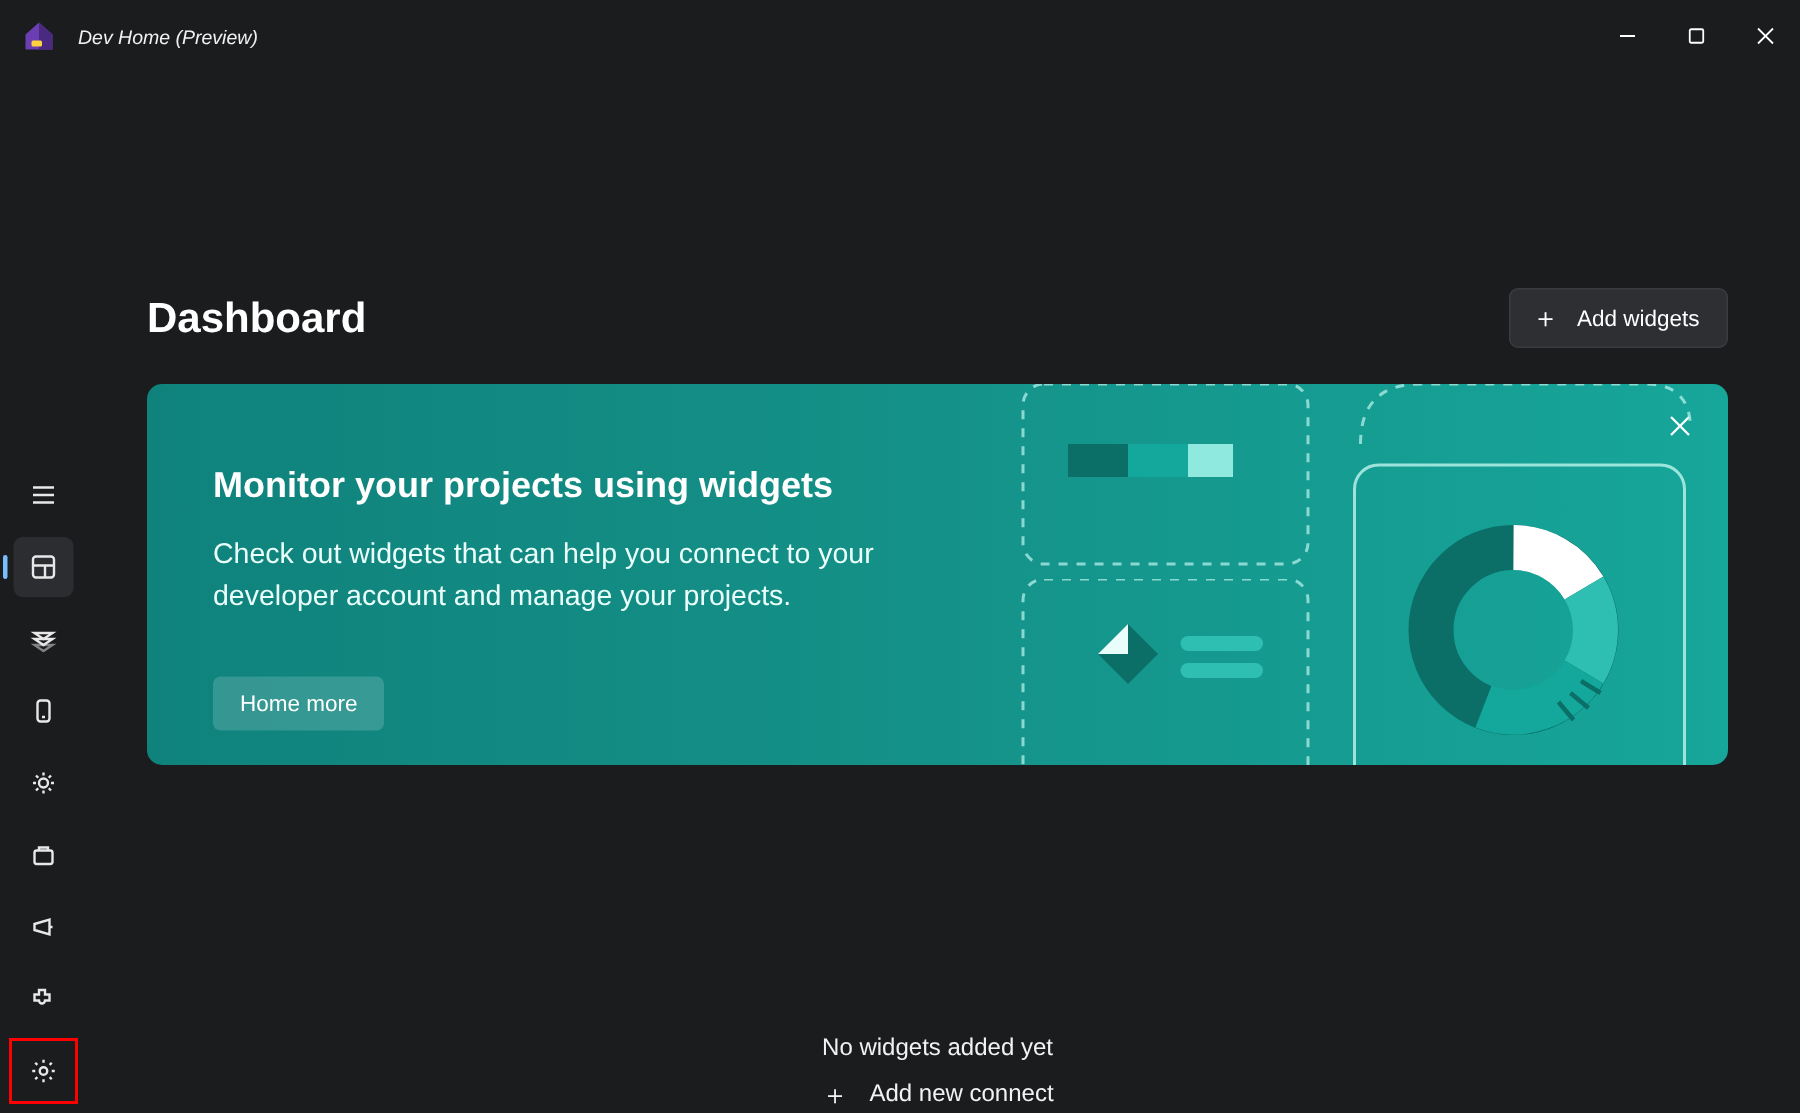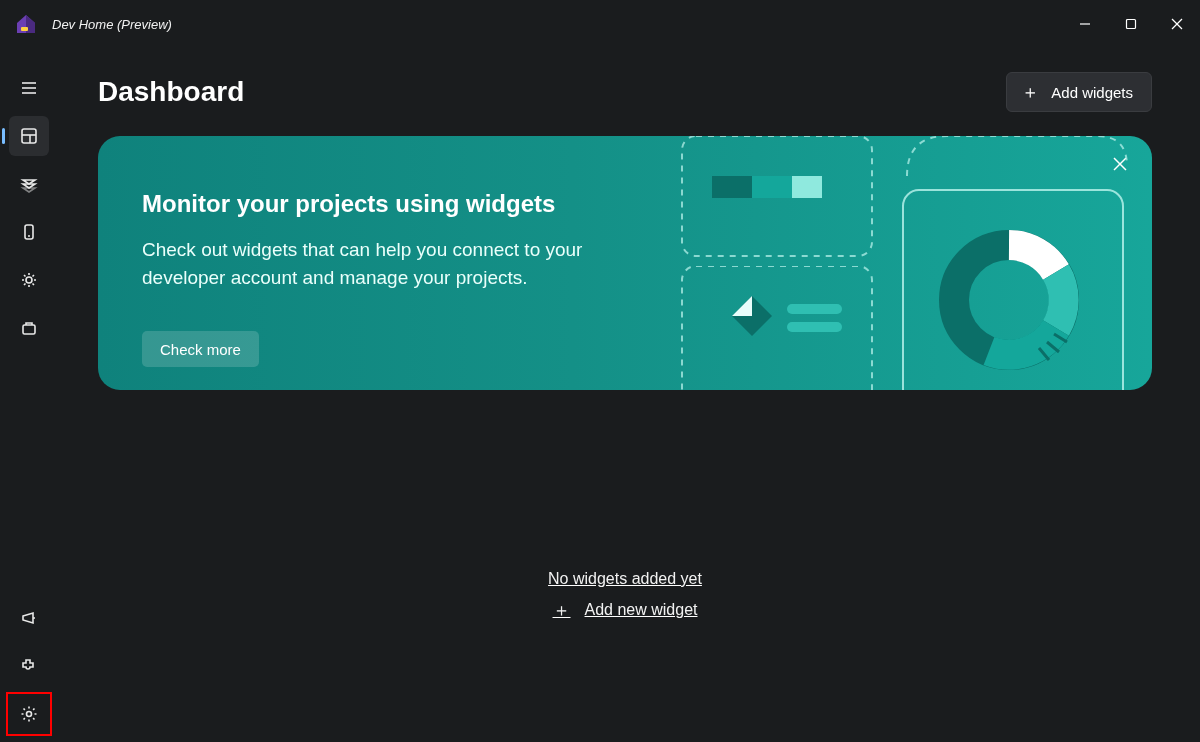--- a/index.html
+++ b/index.html
@@ -9,51 +9,51 @@
   
   .titlebar { height: 48px; display: flex; align-items: center; padding-left: 14px; font-style: italic; }
   .app-icon { width: 24px; height: 24px; margin-right: 14px; position: relative; }
   .app-icon svg { width: 24px; height: 24px; }
   .app-title { font-size: 13px; color: #f1f1f1; }
   .win-controls { margin-left: auto; display: flex; }
   .win-btn { width: 46px; height: 32px; display: flex; align-items: center; justify-content: center; color: #fff; }
   .win-btn svg { stroke: #fff; fill: none; }
 
   
-  .app-body { flex: 1; display: flex; min-height: 0; }
+  .app-body { flex: 1; display: flex; min-height: 0; align-items: flex-end; }
 
   
   .sidebar { width: 58px; display: flex; flex-direction: column; align-items: center; padding-top: 20px; }
   .side-btn { width: 40px; height: 40px; margin-bottom: 8px; border-radius: 6px; display: flex; align-items: center; justify-content: center; position: relative; }
   .side-btn.active { background: #2b2d30; }
   .side-btn.active::before { content: ""; position: absolute; left: -7px; top: 12px; width: 3px; height: 16px; background: #79bdff; border-radius: 2px; }
   .sidebar-spacer { flex: 1; }
   .sidebar .side-btn svg { stroke: #e8e8e8; fill: none; stroke-width: 1.6; }
   .settings-highlight { position: absolute; border: 2.5px solid #ff0000; left: 6px; bottom: 6px; width: 46px; height: 44px; pointer-events: none; }
 
   
   .main { flex: 1; display: flex; flex-direction: column; padding: 0 48px 0 40px; position: relative; }
   .header-row { display: flex; align-items: center; height: 88px; }
   .page-title { font-size: 28px; font-weight: 600; }
   .add-widget-btn { margin-left: auto; height: 40px; padding: 0 18px 0 14px; background: #2d2f33; border: 1px solid #3a3c40; border-radius: 6px; display: flex; align-items: center; gap: 12px; font-size: 15px; color: #fff; }
   .add-widget-btn .plus { font-size: 18px; line-height: 1; }
 
   
-  .banner { position: relative; height: 254px; border-radius: 22px; background: linear-gradient(90deg, #0f827c 0%, #149087 45%, #17a69a 100%); padding: 54px 44px 40px 44px; overflow: hidden; }
+  .banner { position: relative; height: 254px; border-radius: 10px; background: linear-gradient(90deg, #0f827c 0%, #149087 45%, #17a69a 100%); padding: 54px 44px 40px 44px; overflow: hidden; }
   .banner-title { font-size: 24px; font-weight: 600; margin-bottom: 18px; }
   .banner-desc { font-size: 19px; line-height: 1.45; max-width: 520px; margin-bottom: 40px; color: #eafffb; }
   .learn-more-btn { display: inline-flex; align-items: center; height: 36px; padding: 0 18px; background: rgba(255,255,255,0.16); border-radius: 5px; font-size: 15px; color: #fff; }
   .banner-close { position: absolute; top: 14px; right: 18px; width: 28px; height: 28px; display: flex; align-items: center; justify-content: center; }
 
   
   .art { position: absolute; right: 0; top: 0; bottom: 0; width: 480px; pointer-events: none; }
   .art svg { position: absolute; }
 
   
-  .empty-state { margin-top: 180px; display: flex; flex-direction: column; align-items: center; gap: 10px; text-decoration: underline; }
+  .empty-state { margin-top: 180px; display: flex; flex-direction: column; align-items: center; gap: 10px; }
   .empty-title { font-size: 16px; color: #f2f2f2; }
   .add-new-link { display: flex; align-items: center; gap: 14px; font-size: 16px; color: #f2f2f2; }
   .add-new-link .plus { font-size: 18px; font-weight: 300; }
 </style>
 </head>
 <body>
 
 <div class="titlebar">
   <div class="app-icon">
     <svg viewBox="0 0 24 24">
@@ -154,21 +154,21 @@
       <div class="add-widget-btn">
         <span class="plus">＋</span>
         <span>Add widgets</span>
       </div>
     </div>
 
     <div class="banner">
       <div class="banner-title">Monitor your projects using widgets</div>
       <div class="banner-desc">Check out widgets that can help you connect to your developer account and manage your projects.</div>
       <div class="learn-more-btn">
-        <span>Check more</span>
+        <span>Home more</span>
       </div>
       <div class="banner-close">
         <svg width="14" height="14" viewBox="0 0 14 14">
             <line x1="1" y1="1" x2="13" y2="13" stroke="#fff" stroke-width="1.5"></line>
             <line x1="13" y1="1" x2="1" y2="13" stroke="#fff" stroke-width="1.5"></line>
           </svg>
       </div>
 
       
       <div class="art">
@@ -202,17 +202,17 @@
             <path d="M45 34 L58 42 M38 42 L50 52 M30 48 L40 60" stroke="#0b6f68" stroke-width="3"></path>
           </g>
         </svg>
       </div>
     </div>
 
     <div class="empty-state">
       <div class="empty-title">No widgets added yet</div>
       <div class="add-new-link">
         <span class="plus">＋</span>
-        <span>Add new widget</span>
+        <span>Add new connect</span>
       </div>
     </div>
   </div>
 </div>
 
 </body></html>

